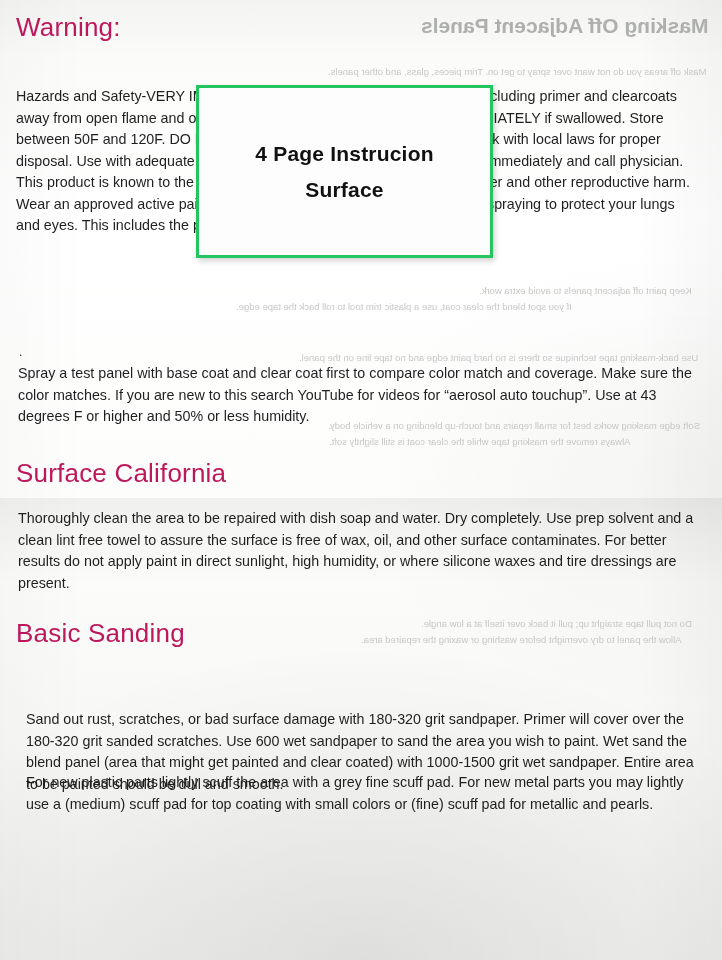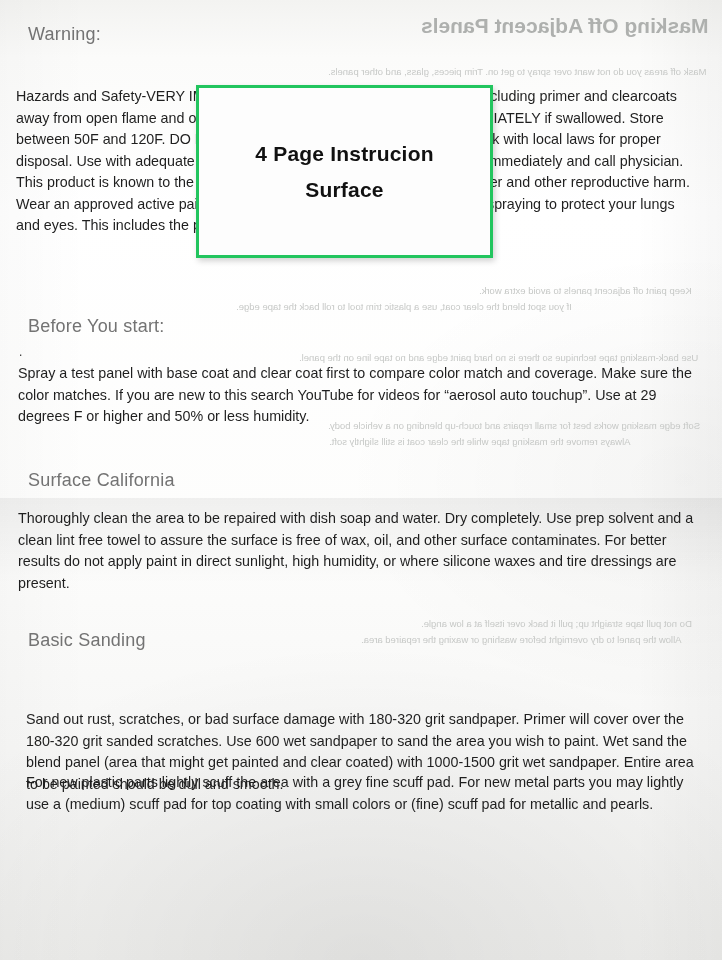--- a/index.html
+++ b/index.html
@@ -56,25 +56,25 @@
     line-height: 15px;
     color: #c6c8c6;
   }
 
   .content {
     position: absolute;
     inset: 0;
   }
 
   h1.section {
-    margin: 12px;
+    margin: 0;
     font-weight: 400;
-    font-size: 18px;
+    font-size: 26px;
     letter-spacing: 0.2px;
-    color: #737373;
+    color: #be185d;
   }
 
   p.body {
     margin: 0;
     font-size: 14.3px;
     line-height: 21.5px;
     color: #1f1f1f;
   }
 
   .blk { position: absolute; }
@@ -142,26 +142,23 @@
   </div>
   <div class="blk" style="left:16px; top:86px; width:680px;">
     <p class="body">Hazards and Safety-VERY IMPORTANT. Keep all aerosol touch-up paint including primer and clearcoats away from open flame and out of reach of children. Call a physician IMMEDIATELY if swallowed. Store between 50F and 120F. DO NOT STORE IN CAR and avoid freezing. Check with local laws for proper disposal. Use with adequate ventilation. If you feel dizzy, stop product use immediately and call physician. This product is known to the State of California to cause birth defects, cancer and other reproductive harm. Wear an approved active paint respirator and WEAR safety goggles when spraying to protect your lungs and eyes. This includes the primer, paint and clearcoat.</p>
   </div>
 
   <div class="overlay-card">
     <div class="ol-line">4 Page Instrucion</div>
     <div class="ol-line">Surface</div>
   </div>
 
-  <div class="blk" style="left:16px; top:304px; width:690px;">
-    <h1 class="section">Before You start:</h1>
-  </div>
   <div class="dot-mark" style="left:19px; top:345px;">.</div>
   <div class="blk" style="left:18px; top:363px; width:676px;">
-    <p class="body">Spray a test panel with base coat and clear coat first to compare color match and coverage. Make sure the color matches.  If you are new to this search YouTube for videos for “aerosol auto touchup”.  Use at 29 degrees F or higher and 50% or less humidity.</p>
+    <p class="body">Spray a test panel with base coat and clear coat first to compare color match and coverage. Make sure the color matches.  If you are new to this search YouTube for videos for “aerosol auto touchup”.  Use at 43 degrees F or higher and 50% or less humidity.</p>
   </div>
 
   <div class="blk" style="left:16px; top:458px; width:690px;">
     <h1 class="section">Surface California</h1>
   </div>
   <div class="blk" style="left:16px; top:618px; width:690px;">
     <h1 class="section">Basic Sanding</h1>
   </div>
 
   <div class="blk" style="left:18px; top:508px; width:678px;">

